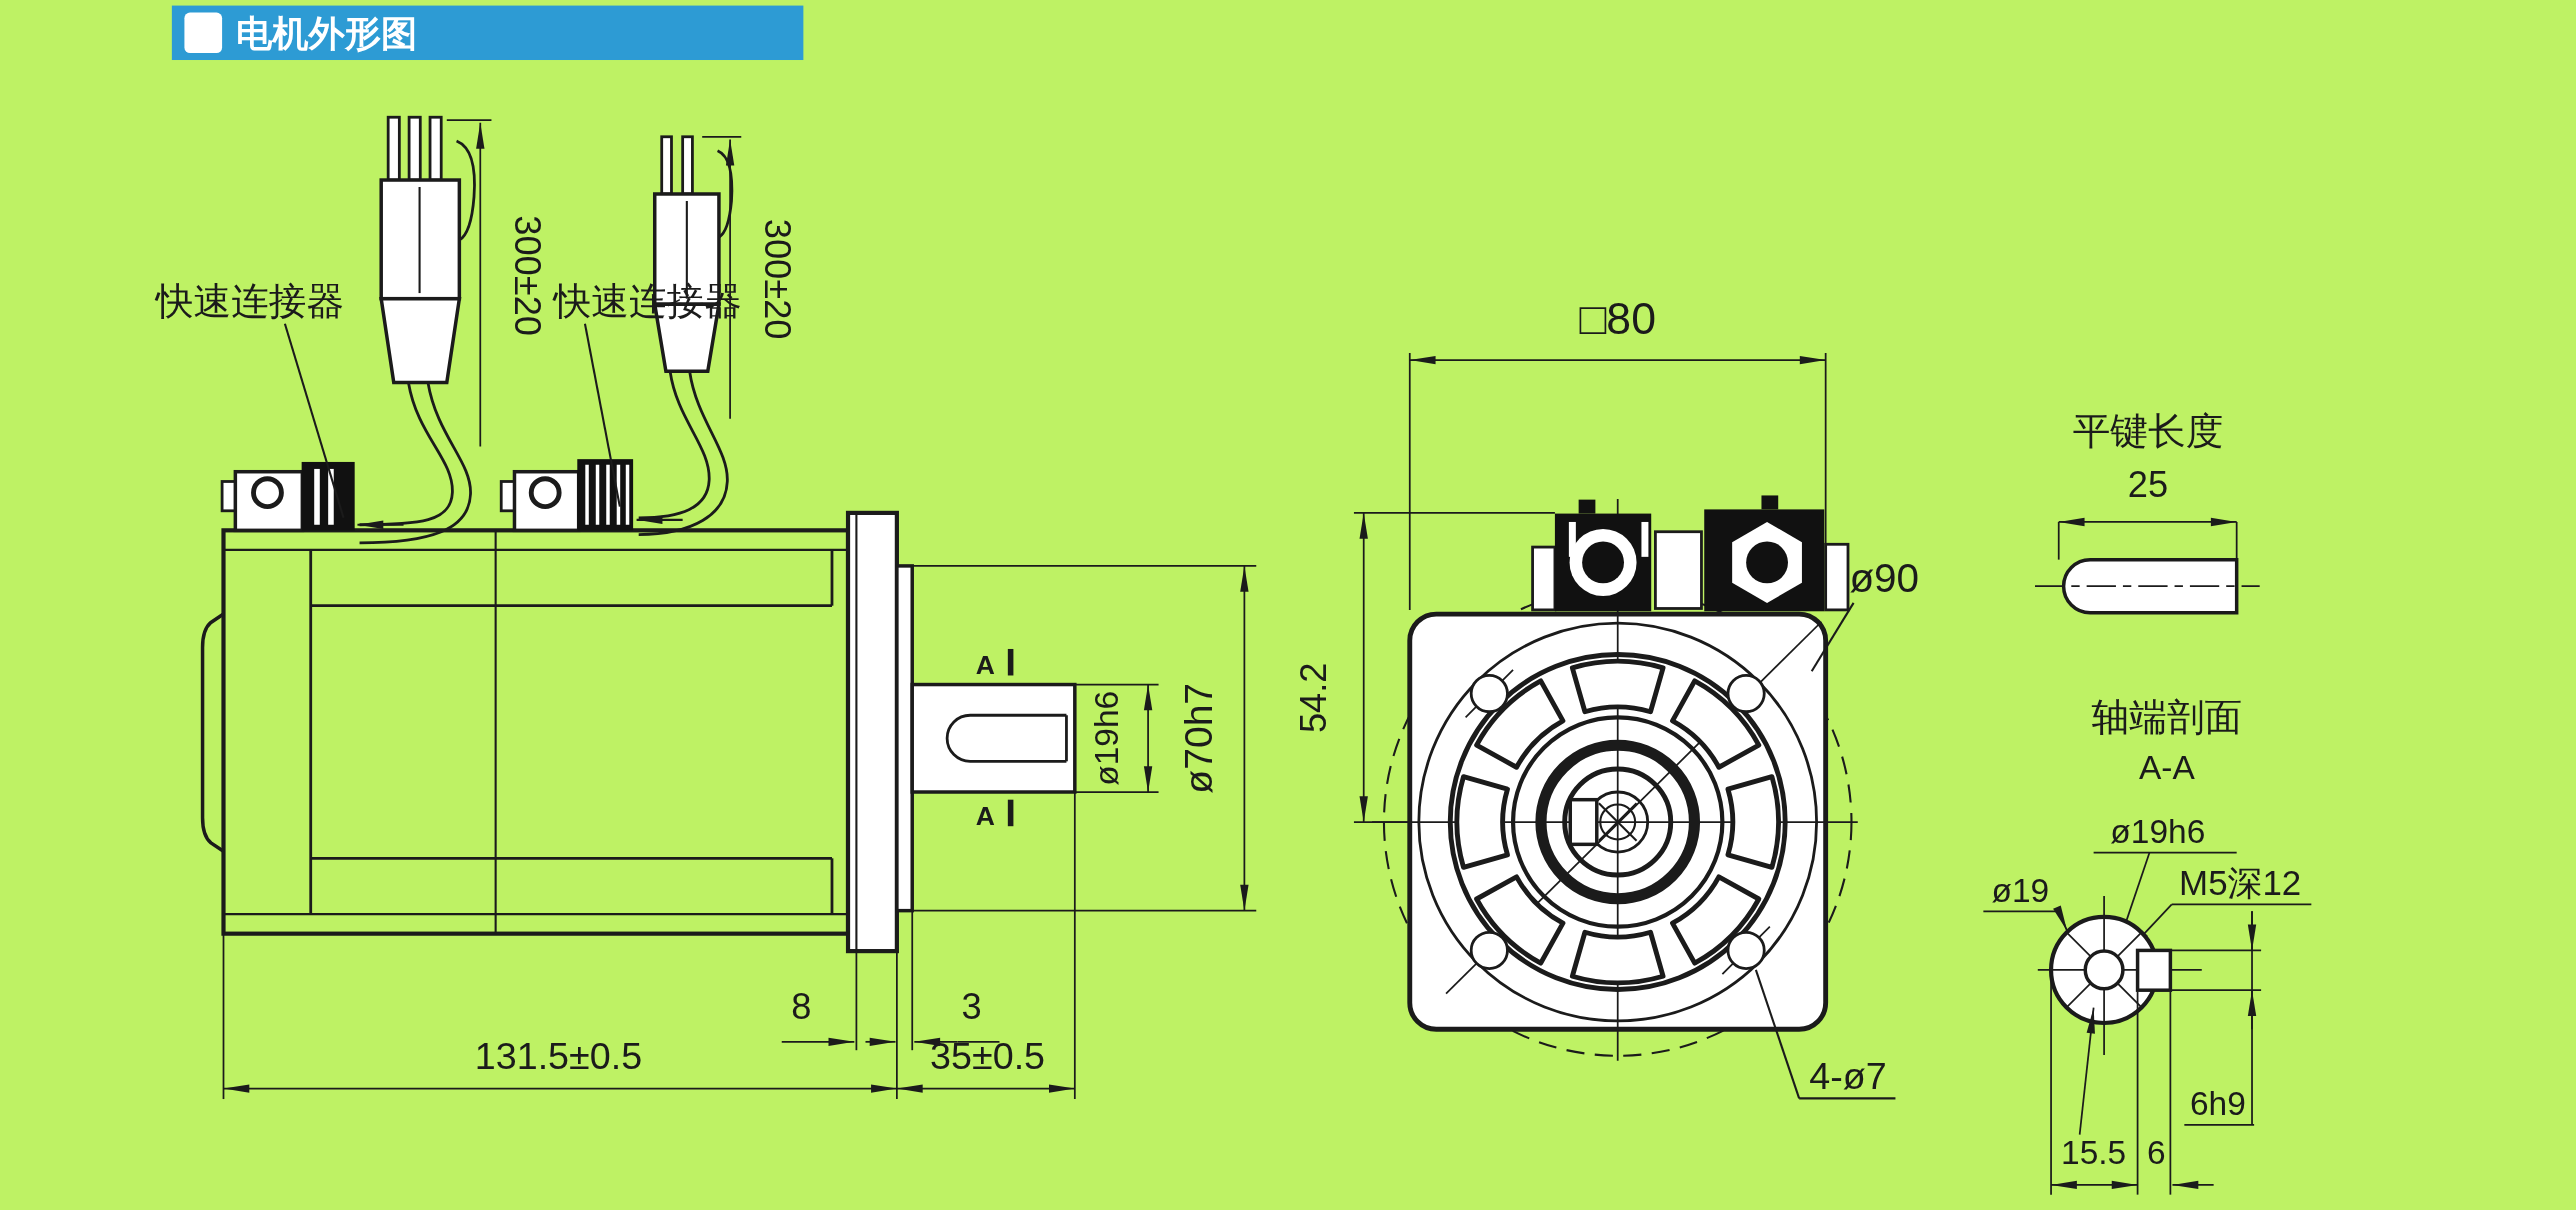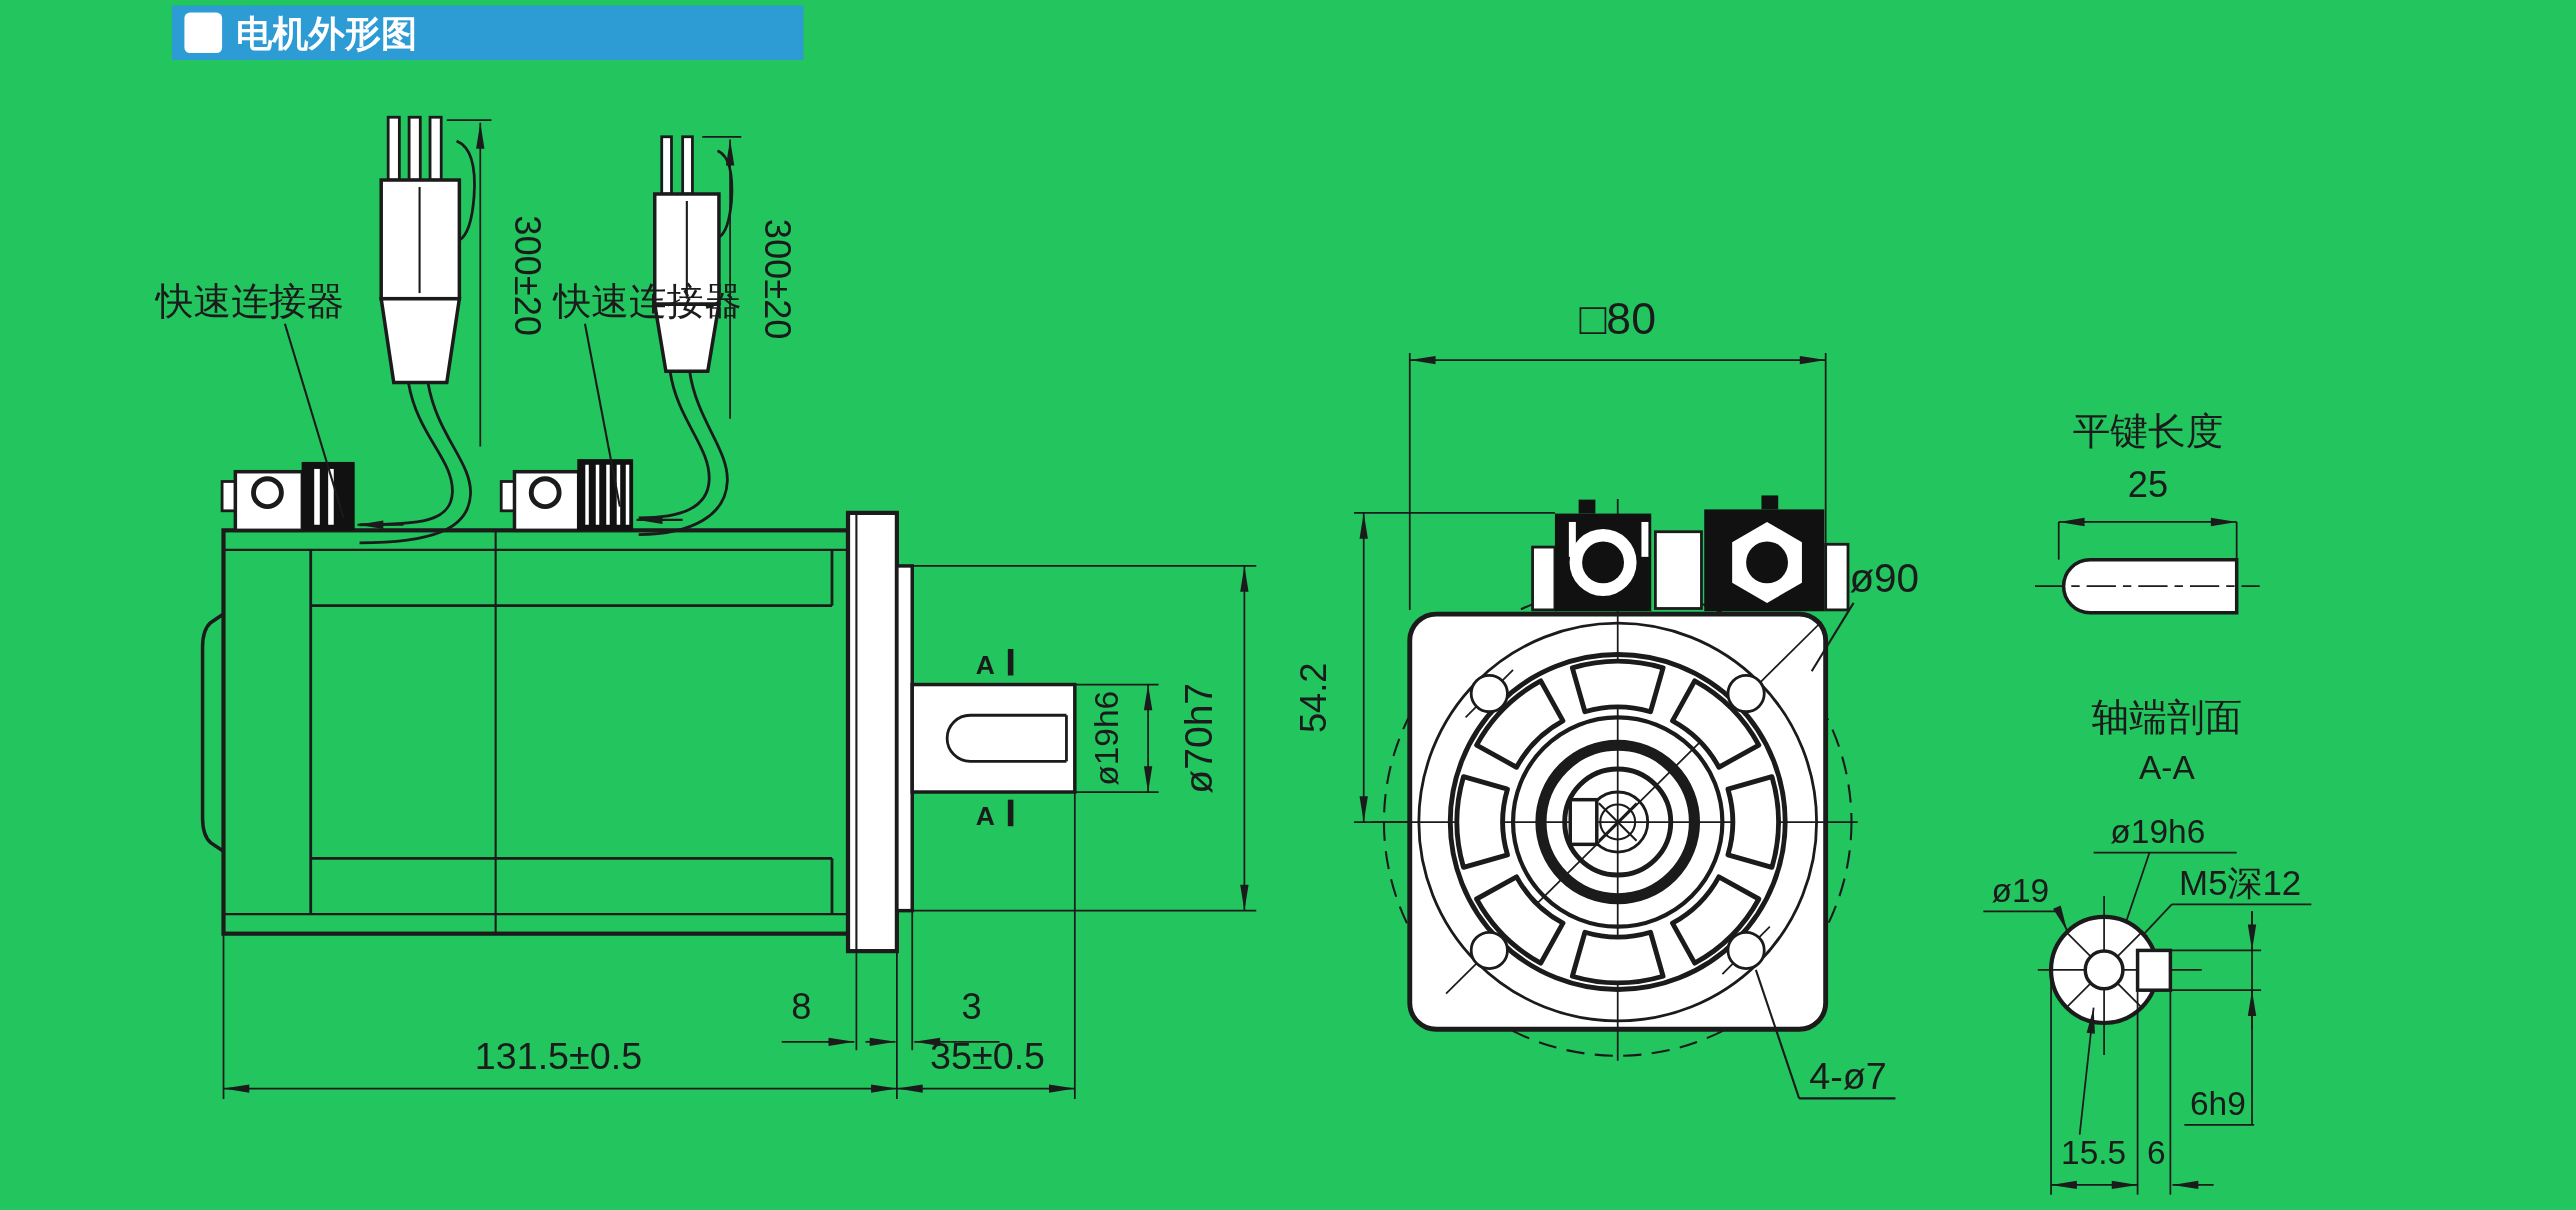--- a/index.html
+++ b/index.html
@@ -1,16 +1,16 @@
 <!DOCTYPE html>
 <html style="font-size:11px"><head>
 <meta charset="utf-8">
 <style>
   html,body{margin:0;padding:0;background:#fff;}
-  .page{width:2576px;height:1210px;position:relative;background:#22c55e;overflow:hidden;}
+  .page{width:2576px;height:1210px;position:relative;background:#bef264;overflow:hidden;}
   svg{display:block;}
   text{font-family:"Liberation Sans","DejaVu Sans",sans-serif;fill:#1b1b1b;}
   .t-dim{font-size:52px;}
   .t-dim-s{font-size:48px;}
   .t-big{font-size:64px;}
   .t-cjk{font-size:54px;}
   .t-a{font-size:38px;font-weight:bold;}
   .ln{stroke:#1b1b1b;fill:none;}
   .w2{stroke-width:2.5;} .w3{stroke-width:3;} .w4{stroke-width:4;} .w5{stroke-width:5;} .w6{stroke-width:6;} .w7{stroke-width:7;} .w8{stroke-width:8;}
   .fillw{fill:#ffffff;} .fillb{fill:#111111;}

